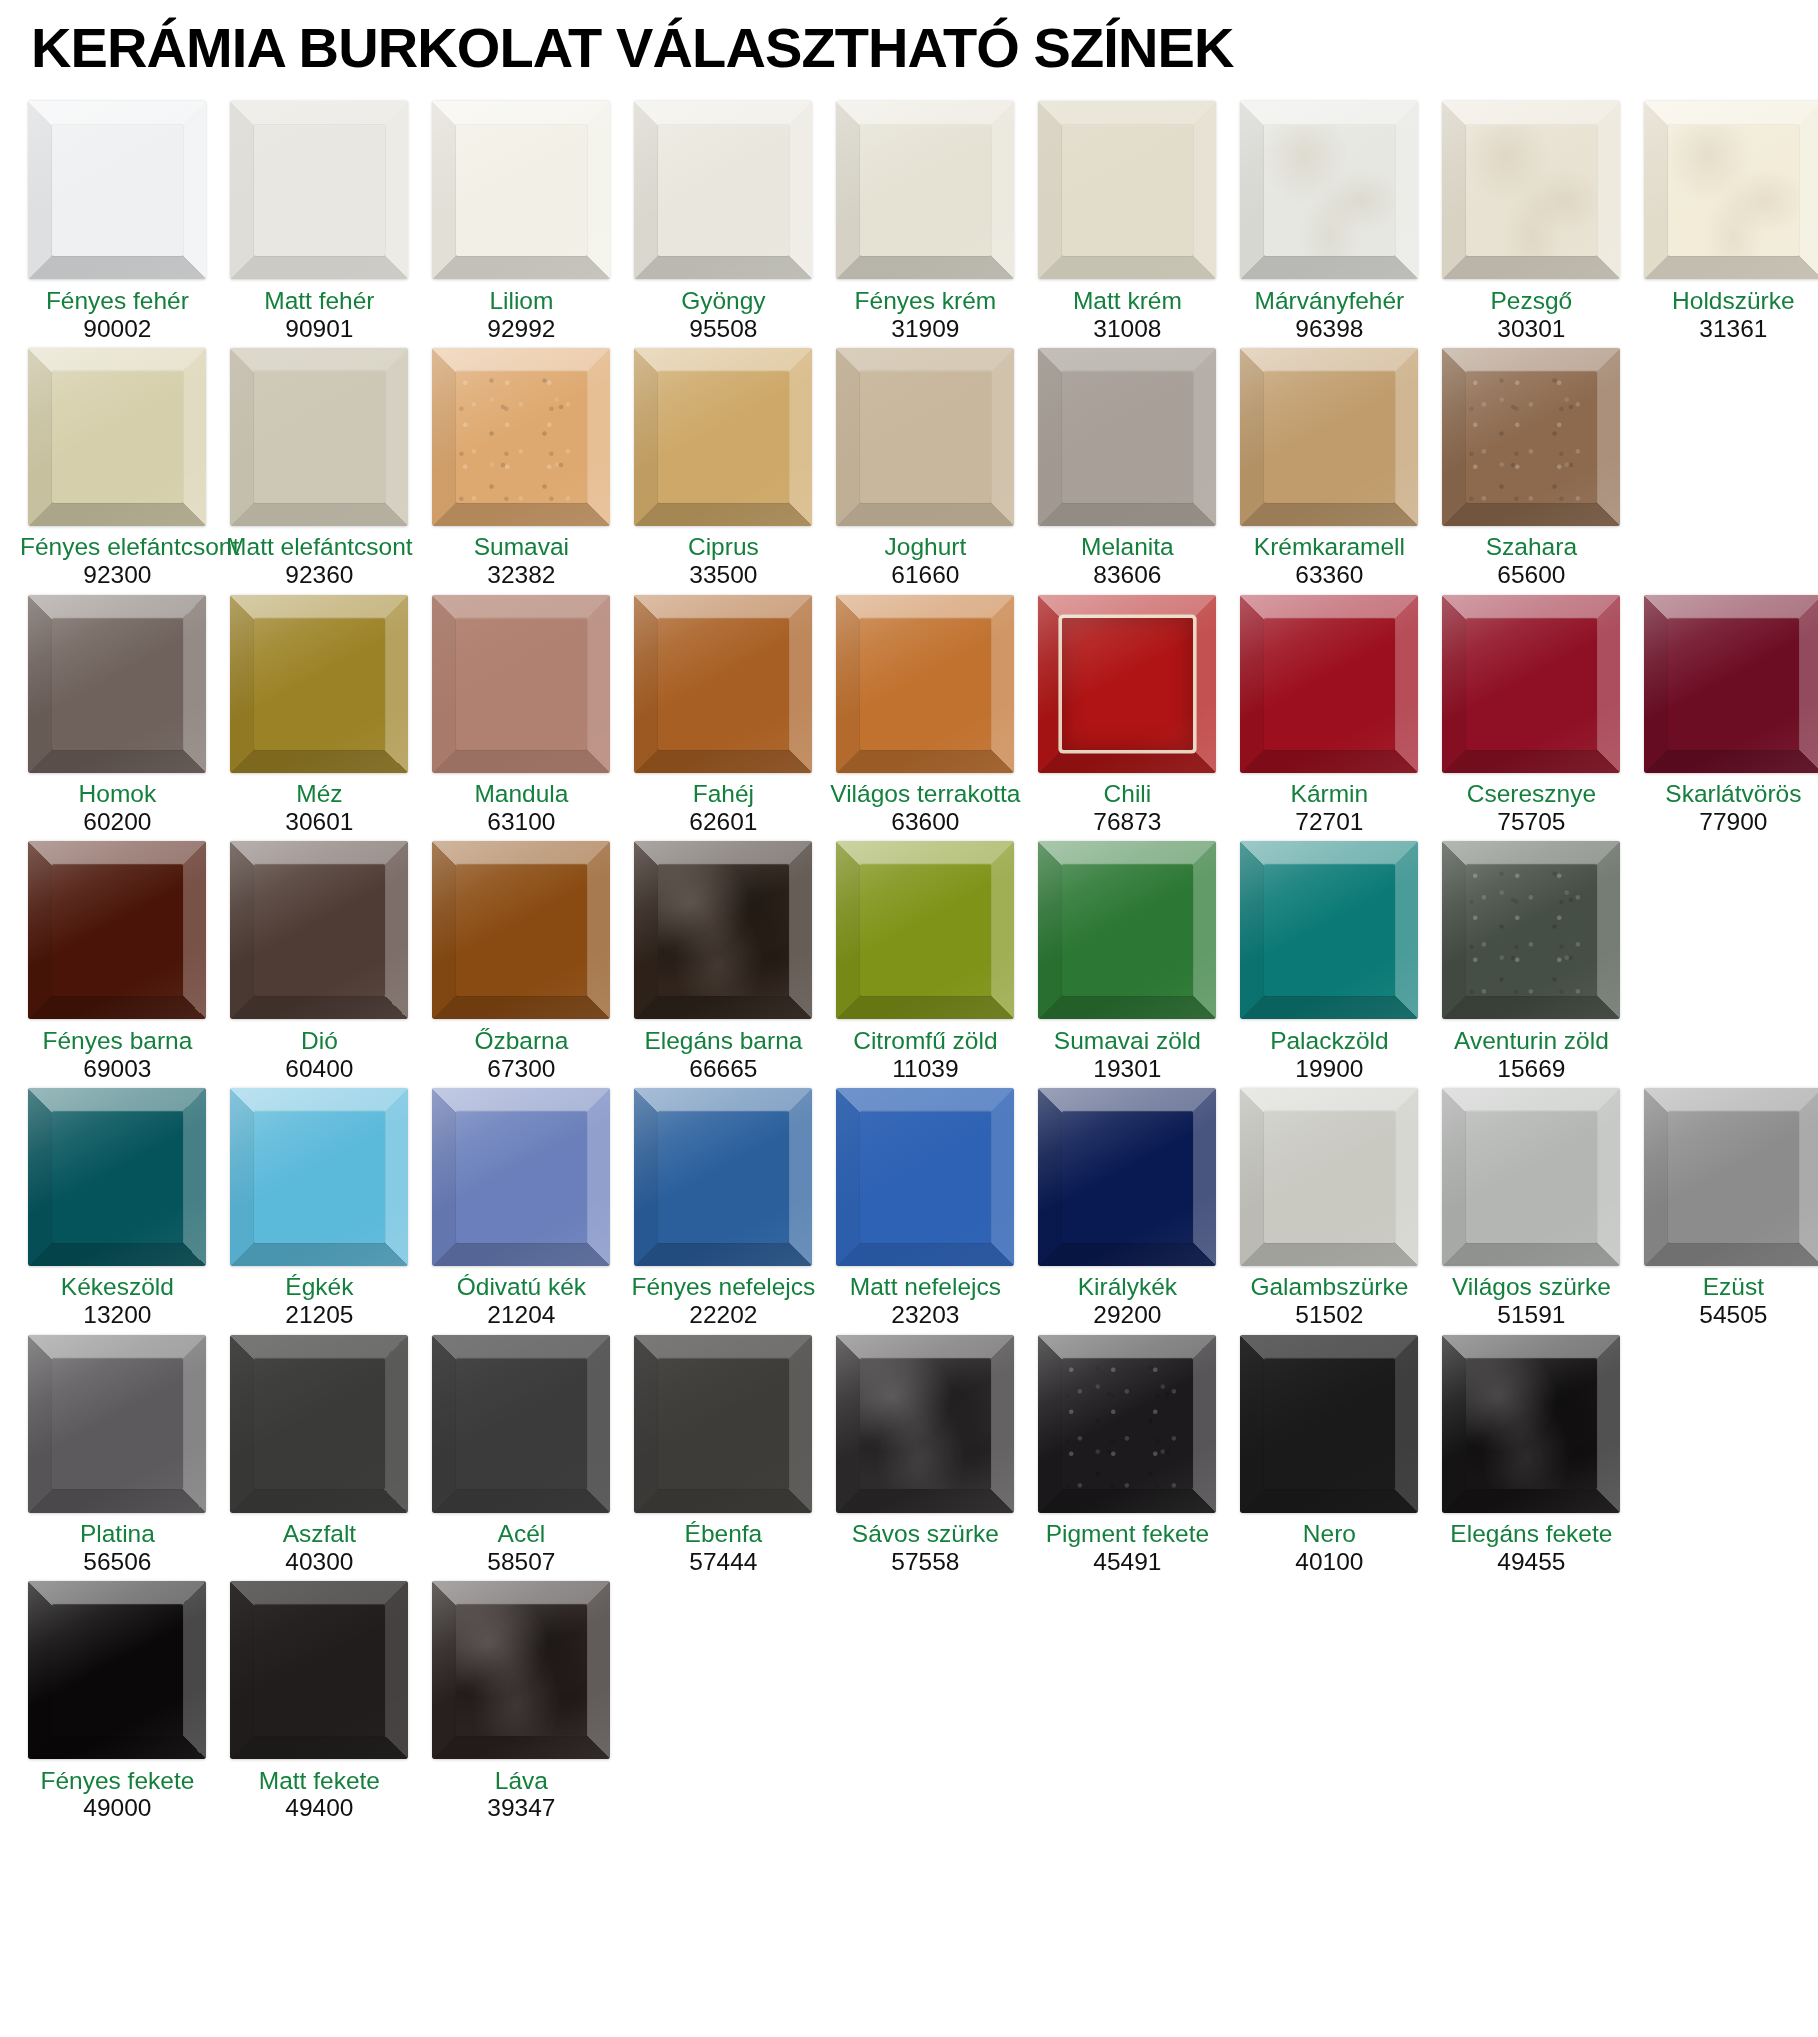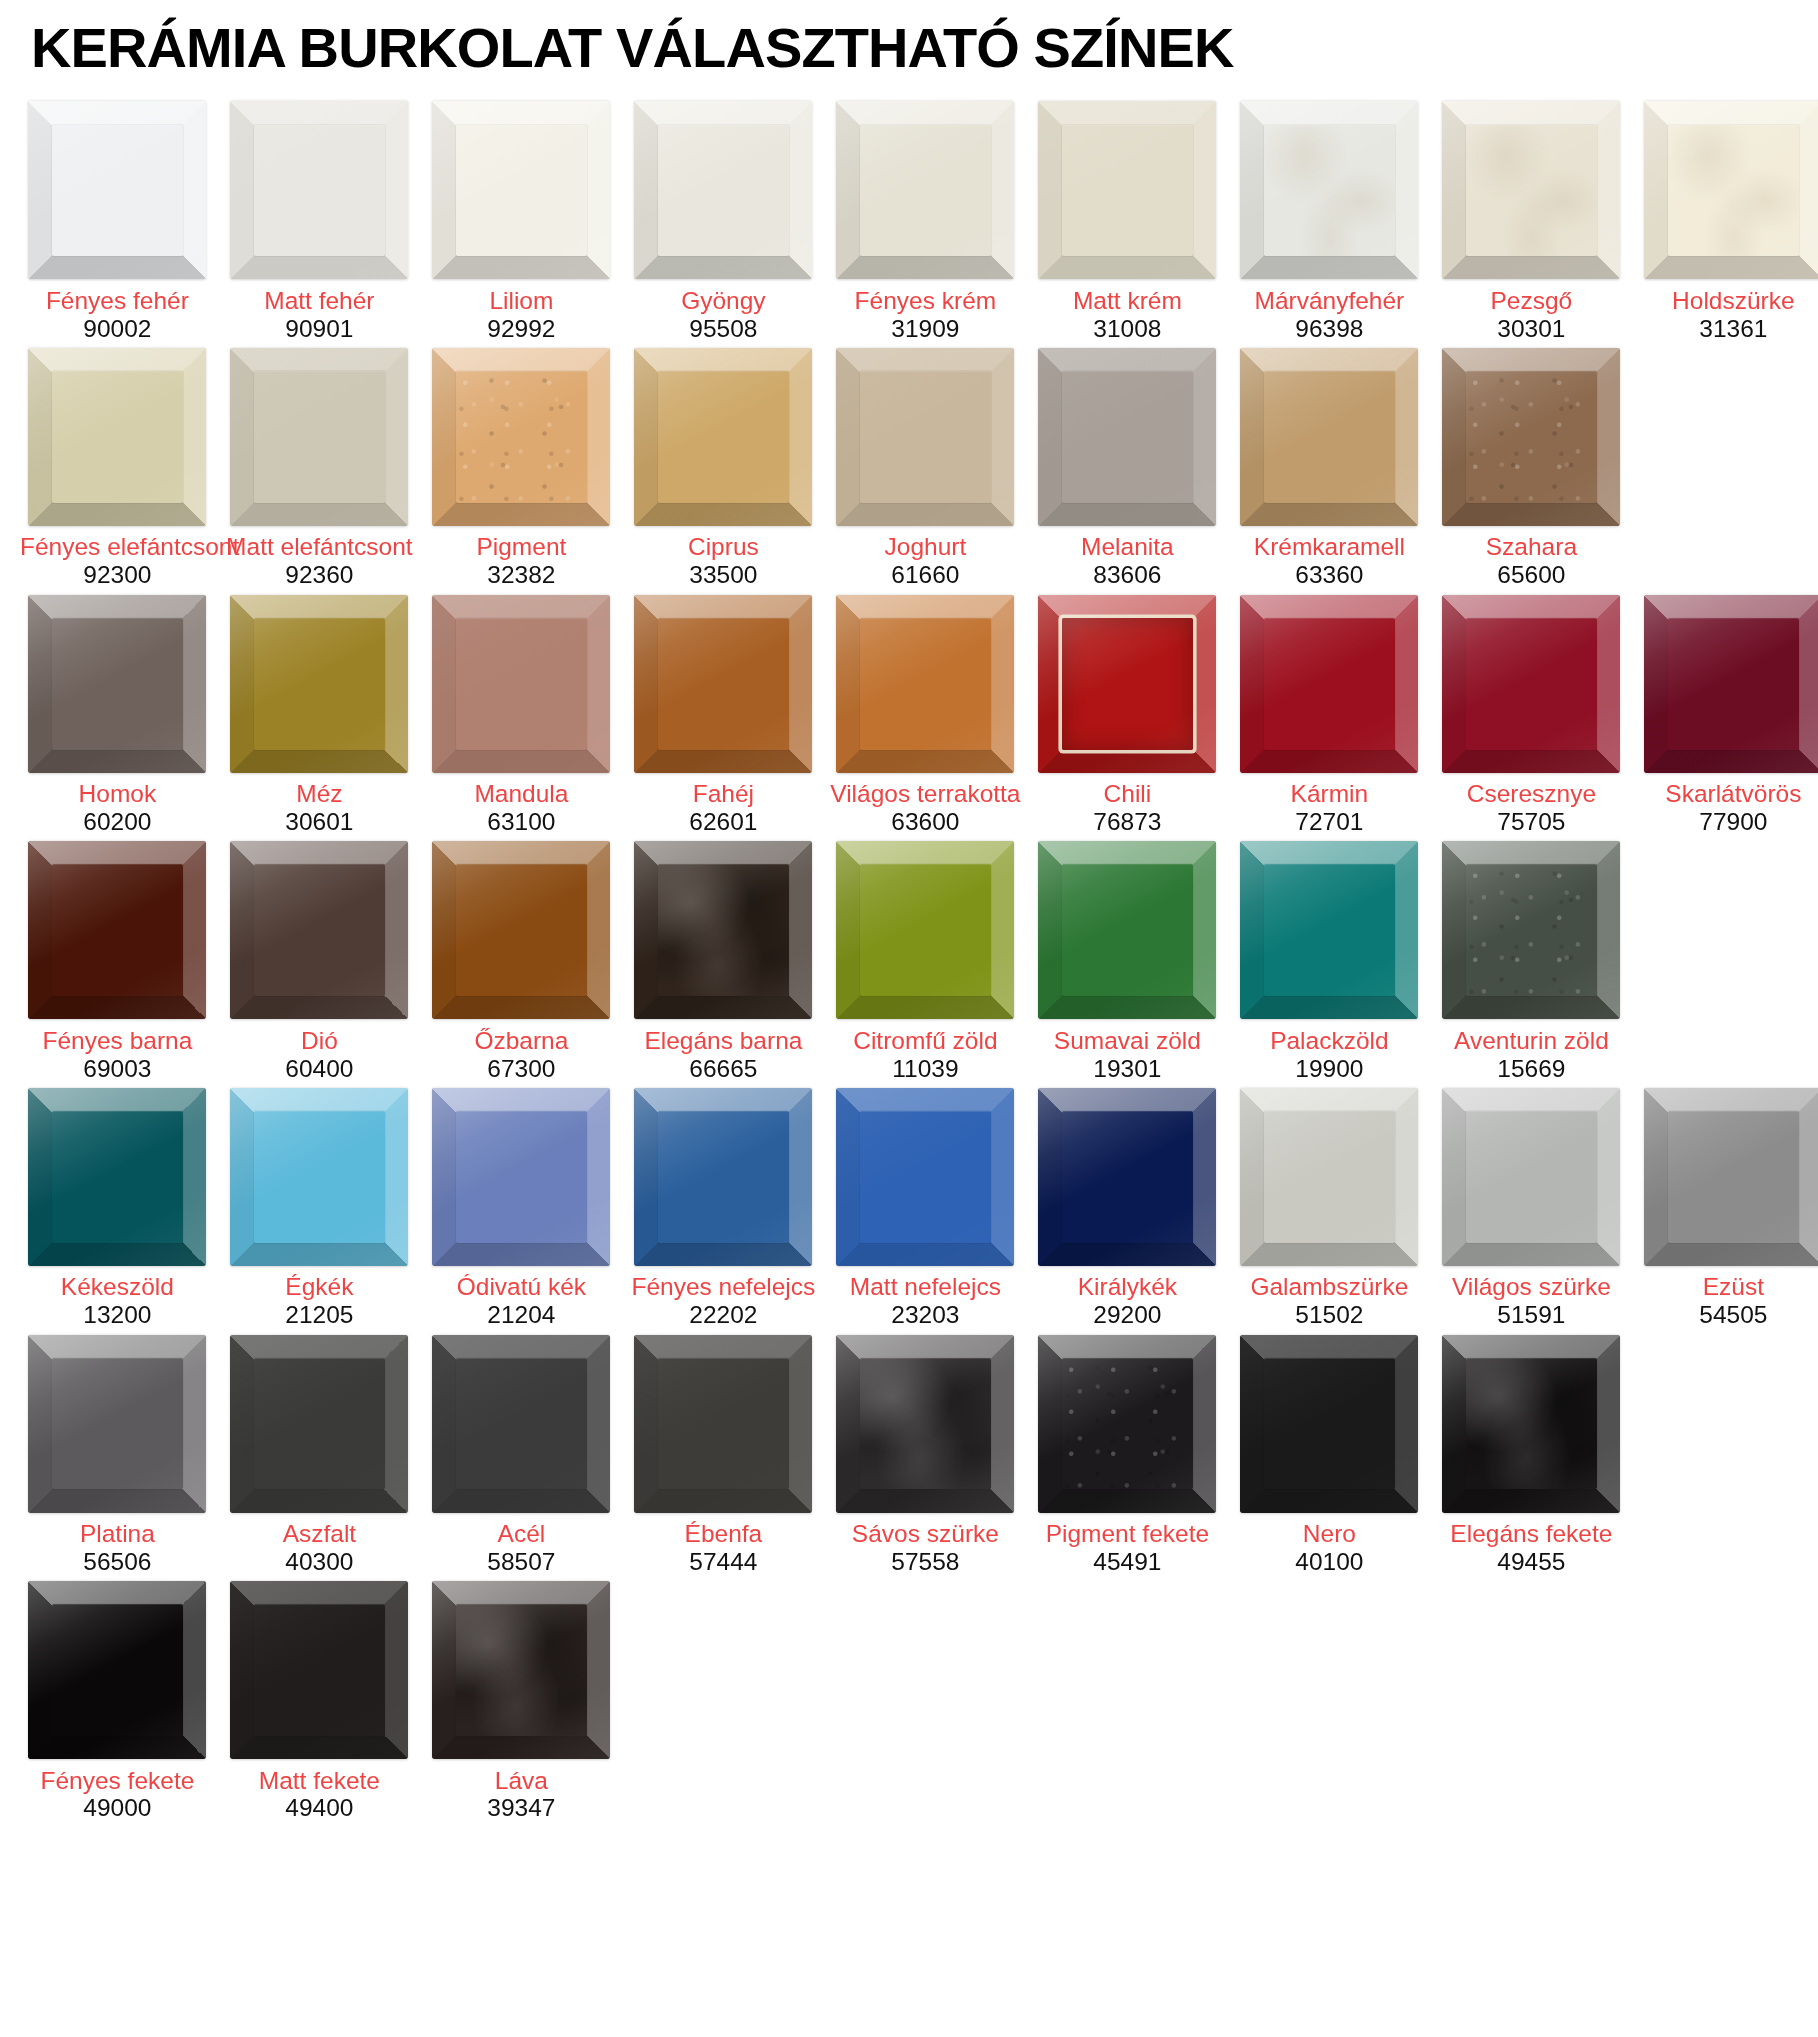--- a/index.html
+++ b/index.html
@@ -153,21 +153,21 @@
   .caption {
     text-align: center;
     line-height: 1.14;
     width: 100%;
   }
   .cap-name {
     display: block;
     font-size: 24.5px;
     font-weight: normal;
     white-space: nowrap;
-    color: #ef4444;
+    color: #15803d;
   }
   .cap-code {
     display: block;
     font-size: 24.5px;
     font-weight: normal;
     color: #111;
   }
 </style>
 </head>
 <body>
@@ -323,21 +323,21 @@
       </div>
       <div class="swatch-cell">
         <div class="tile-wrap">
           <div class="tile speckle" style="--c: #dea970;">
             <div class="bevel"></div>
             <div class="field"></div>
             <div class="gloss"></div>
           </div>
         </div>
         <div class="caption">
-          <span class="cap-name">Pigment</span>
+          <span class="cap-name">Sumavai</span>
           <span class="cap-code">32382</span>
         </div>
       </div>
       <div class="swatch-cell">
         <div class="tile-wrap">
           <div class="tile" style="--c: #cda868;">
             <div class="bevel"></div>
             <div class="field"></div>
             <div class="gloss"></div>
           </div>

